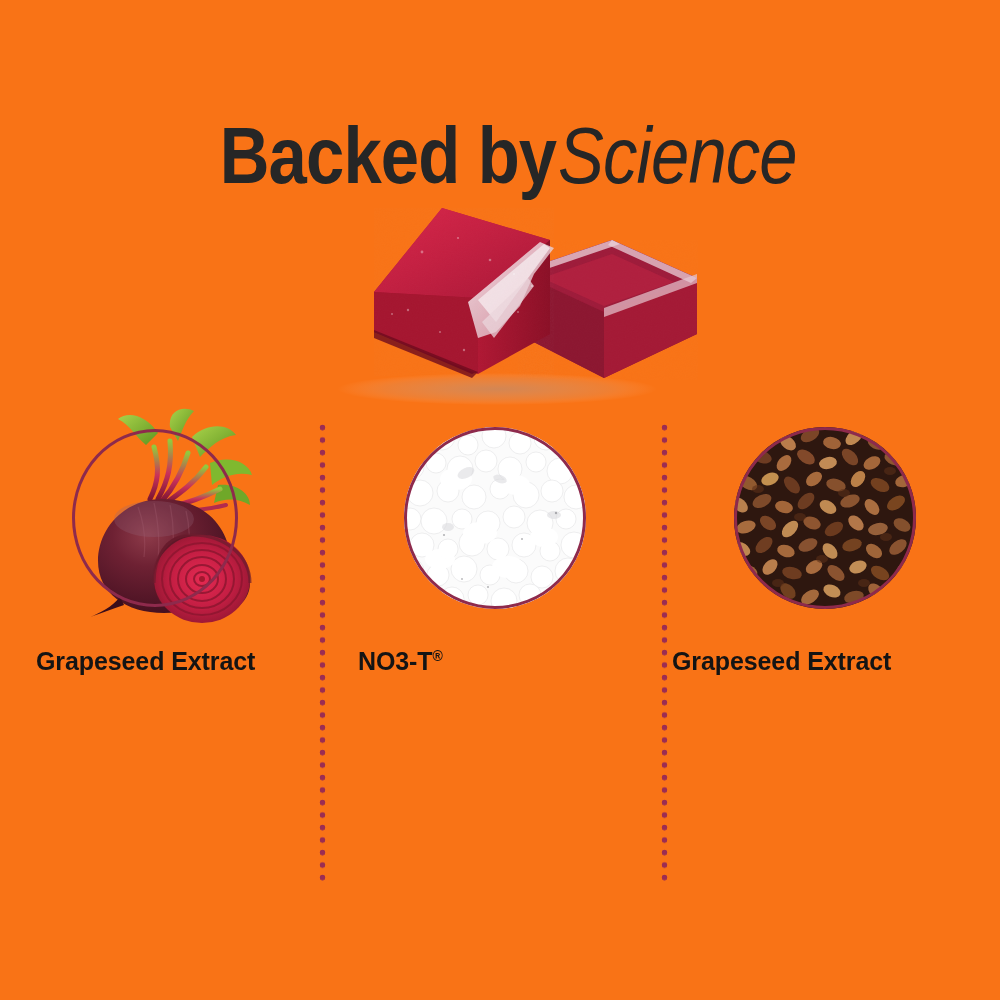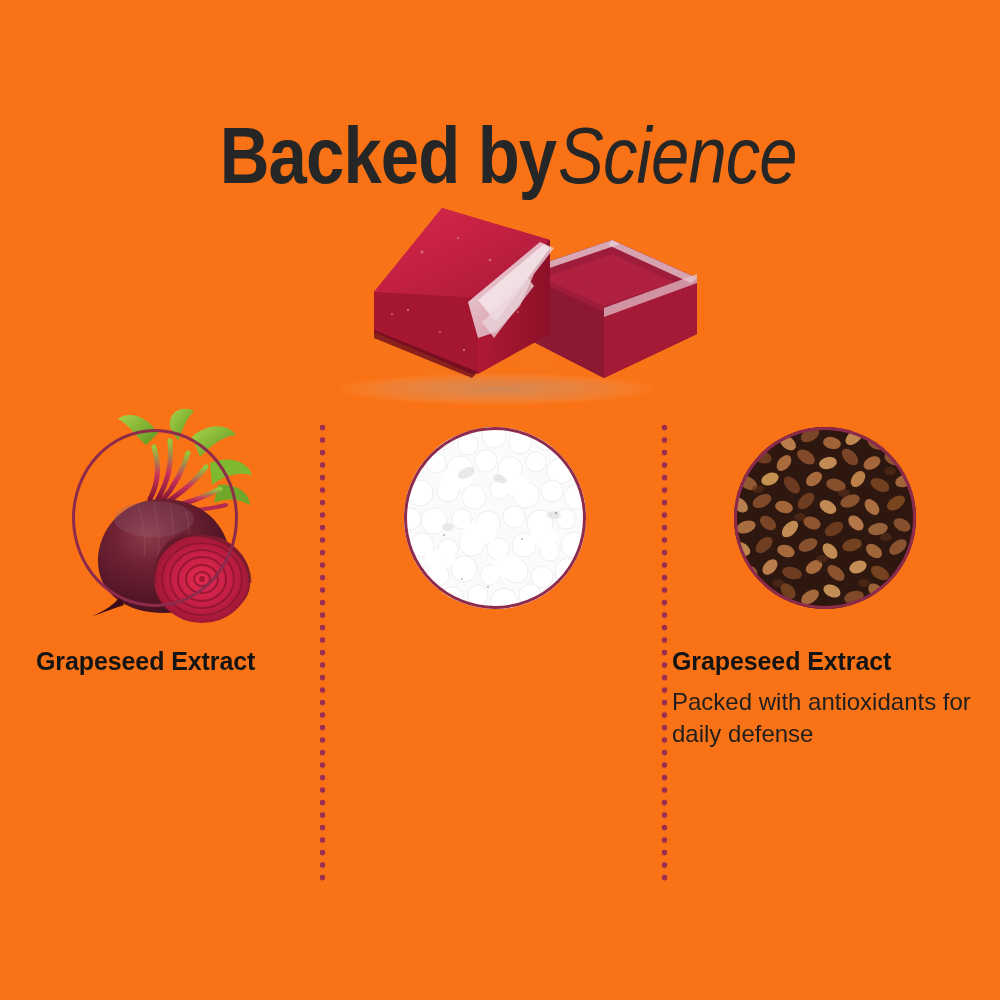--- a/index.html
+++ b/index.html
@@ -627,20 +627,20 @@
   </div>
 
   <div class="divider" id="divider-1"></div>
   <div class="divider" id="divider-2"></div>
 
   <div class="col-text" id="text-beet">
     <p class="col-title">Grapeseed Extract</p>
   </div>
 
   <div class="col-text" id="text-no3t">
+    <p class="col-title"><span>NO3-T</span><span class="reg-mark">®</span></p>
   </div>
 
   <div class="col-text" id="text-grapeseed">
     <p class="col-title">Grapeseed Extract</p>
-    <p class="col-body">Packed with antioxidants for daily defense</p>
   </div>
 
 </div>
 
 </body></html>

